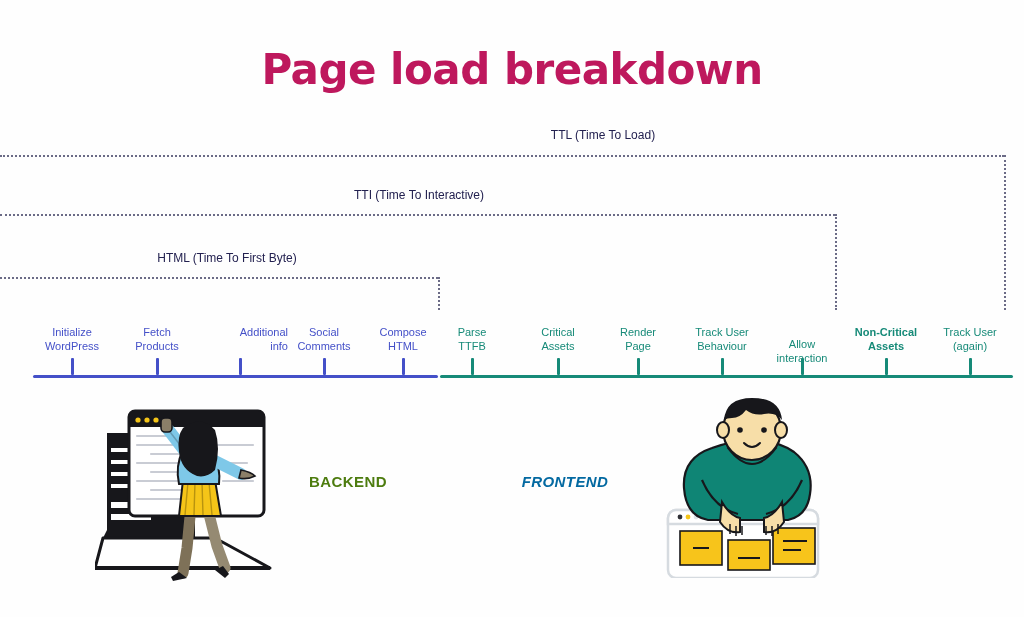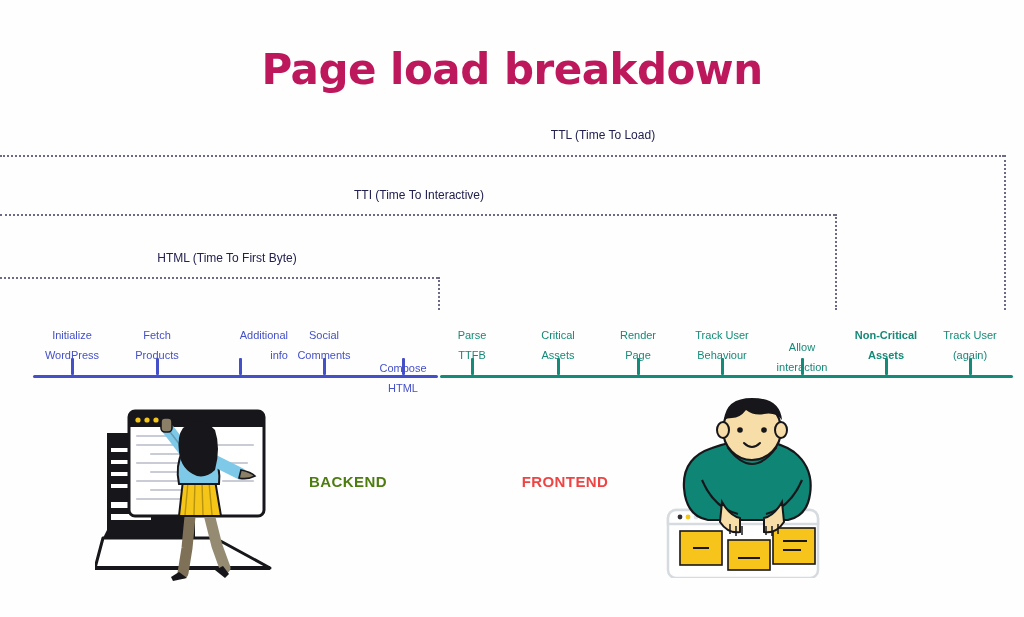--- a/index.html
+++ b/index.html
@@ -71,41 +71,41 @@
     width: 3px;
     height: 17px;
     border-radius: 1px;
   }
   .tick-backend { background: #4450c8; }
   .tick-frontend { background: #168a78; }
 
   .step-label {
     position: absolute;
     font-size: 11px;
-    line-height: 20px;
+    line-height: 14px;
     text-align: center;
     white-space: pre-line;
     transform: translateX(-50%);
     width: 96px;
     margin-left: 0;
   }
   .label-backend { color: #4450c8; }
   .label-frontend { color: #168a78; }
 
   
   .section-caption {
     position: absolute;
     font-size: 15px;
     font-weight: bold;
     letter-spacing: 0.4px;
     transform: translateX(-50%);
     white-space: nowrap;
   }
   .caption-backend { color: #4d7c0f; }
-  .caption-frontend { color: #ef4444; }
+  .caption-frontend { color: #0369a1; font-style: italic; }
 
   
   .illus {
     position: absolute;
   }
 </style>
 </head>
 <body>
 
 <div class="stage">
@@ -135,21 +135,21 @@
   <div class="tick tick-backend" style="left:402px; top:358px;"></div>
 
   <div class="step-label label-backend" style="left:72px;  top:325px;">Initialize
 WordPress</div>
   <div class="step-label label-backend" style="left:157px; top:325px;">Fetch
 Products</div>
   <div class="step-label label-backend" style="left:240px; top:325px;text-align:right;">Additional
 info</div>
   <div class="step-label label-backend" style="left:324px; top:325px;">Social
 Comments</div>
-  <div class="step-label label-backend" style="left:403px; top:325px;margin-top:33px;">Compose
+  <div class="step-label label-backend" style="left:403px; top:325px;">Compose
 HTML</div>
 
   <div class="tick tick-frontend" style="left:471px; top:358px;"></div>
   <div class="tick tick-frontend" style="left:557px; top:358px;"></div>
   <div class="tick tick-frontend" style="left:637px; top:358px;"></div>
   <div class="tick tick-frontend" style="left:721px; top:358px;"></div>
   <div class="tick tick-frontend" style="left:801px; top:358px;"></div>
   <div class="tick tick-frontend" style="left:885px; top:358px;"></div>
   <div class="tick tick-frontend" style="left:969px; top:358px;"></div>
 

